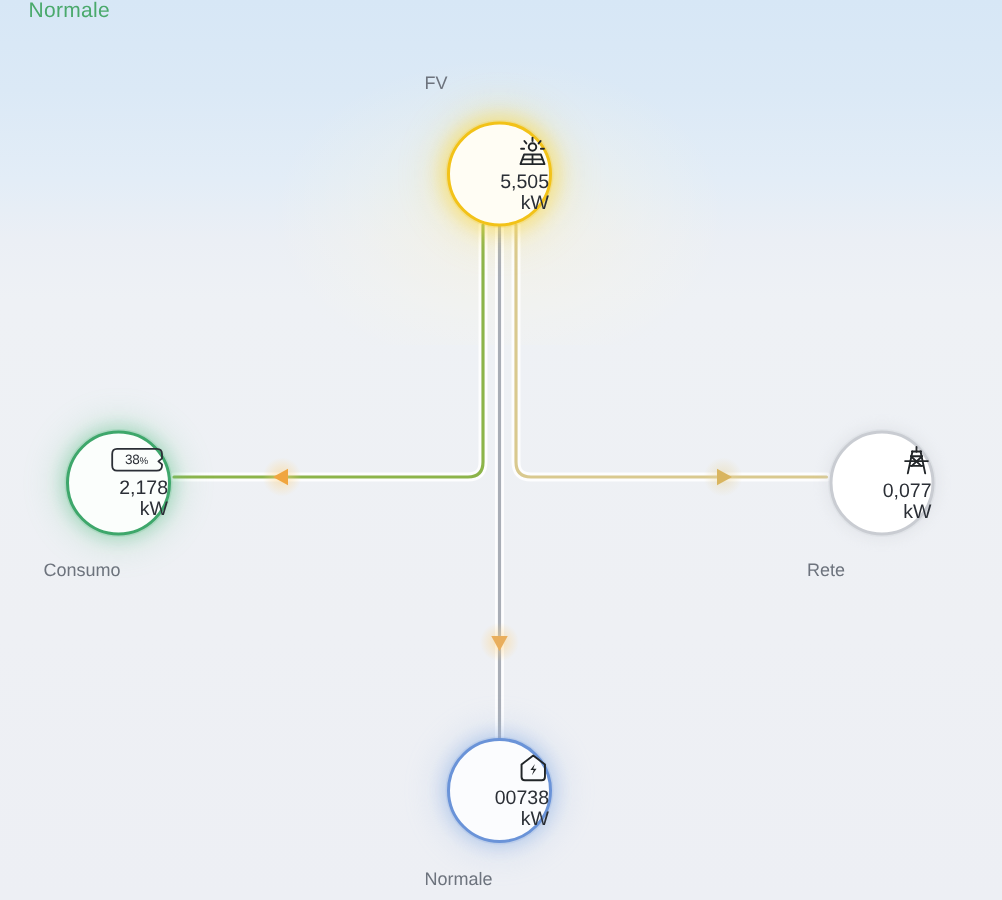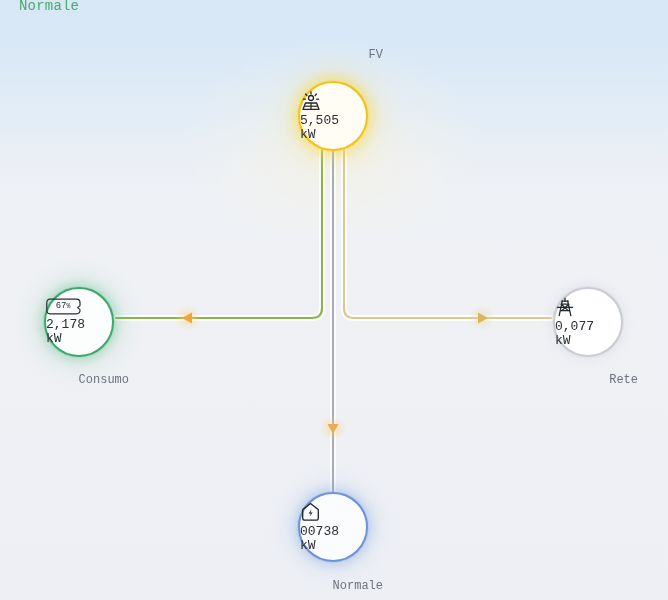--- a/index.html
+++ b/index.html
@@ -21,21 +21,20 @@
     background:
       linear-gradient(to bottom,
         #d7e7f6 0px,
         #dbe9f6 60px,
         #e3edf7 120px,
         #ebeff5 160px,
         #eef1f5 200px,
         #eef0f4 420px,
         #edeff4 600px);
     overflow: hidden;
-    font-family: Liberation Mono, monospace;
   }
 
   
   #warm-wash {
     position: absolute;
     left: 183px;
     top: 40px;
     width: 300px;
     height: 190px;
     background: radial-gradient(ellipse at 50% 55%, rgba(255,244,205,0.40) 0%, rgba(255,247,220,0.16) 45%, rgba(255,255,255,0) 72%);
@@ -63,21 +62,21 @@
 
   
   .node {
     position: absolute;
     width: 70px;
     height: 70px;
     border-radius: 50%;
     background: #ffffff;
     display: flex;
     flex-direction: column;
-    align-items: flex-start;
+    align-items: flex-end;
     justify-content: center;
     box-sizing: border-box;
     z-index: 5;
   }
 
   .node .val {
     font-size: 13px;
     line-height: 14px;
     color: #2b2f36;
     text-align: center;
@@ -161,21 +160,21 @@
     justify-content: center;
     width: 38px;
     height: 17px;
   }
 
   
   .caption {
     position: absolute;
     font-size: 12px;
     color: #6d737d;
-    text-align: right;
+    text-align: left;
     white-space: nowrap;
     z-index: 4;
   }
   #caption-fv        { left: 283px; top: 48px;  width: 100px; }
   #caption-battery   { left: 29px;  top: 373px; width: 100px; }
   #caption-grid      { left: 538px; top: 373px; width: 100px; }
   #caption-consumption { left: 283px; top: 579px; width: 100px; }
 </style>
 </head>
 <body>
@@ -249,21 +248,21 @@
     <span class="unit">kW</span>
   </div>
   <div class="caption" id="caption-fv">FV</div>
 
   <div class="node" id="node-battery">
     <span class="batt-badge">
       <span class="batt-wrap">
         <svg width="38" height="17" viewBox="0 0 38 17">
           <path d="M 4 1.2 L 30.5 1.2 Q 34 1.2 34 4.7 L 34 7.6 L 31.6 9.6 L 34 11.6 L 34 12.3 Q 34 15.8 30.5 15.8 L 4 15.8 Q 0.8 15.8 0.8 12.3 L 0.8 4.7 Q 0.8 1.2 4 1.2 Z" fill="none" stroke="#2b2f36" stroke-width="1.2" stroke-linejoin="round"></path>
         </svg>
-        <span class="pct"><span>67</span><span style="font-size:6.5px">%</span></span>
+        <span class="pct"><span>38</span><span style="font-size:6.5px">%</span></span>
       </span>
     </span>
     <span class="val">2,178</span>
     <span class="unit">kW</span>
   </div>
   <div class="caption" id="caption-battery">Consumo</div>
 
   <div class="node" id="node-grid">
     <span class="icon">
       <svg width="20" height="20" viewBox="0 0 20 20">

